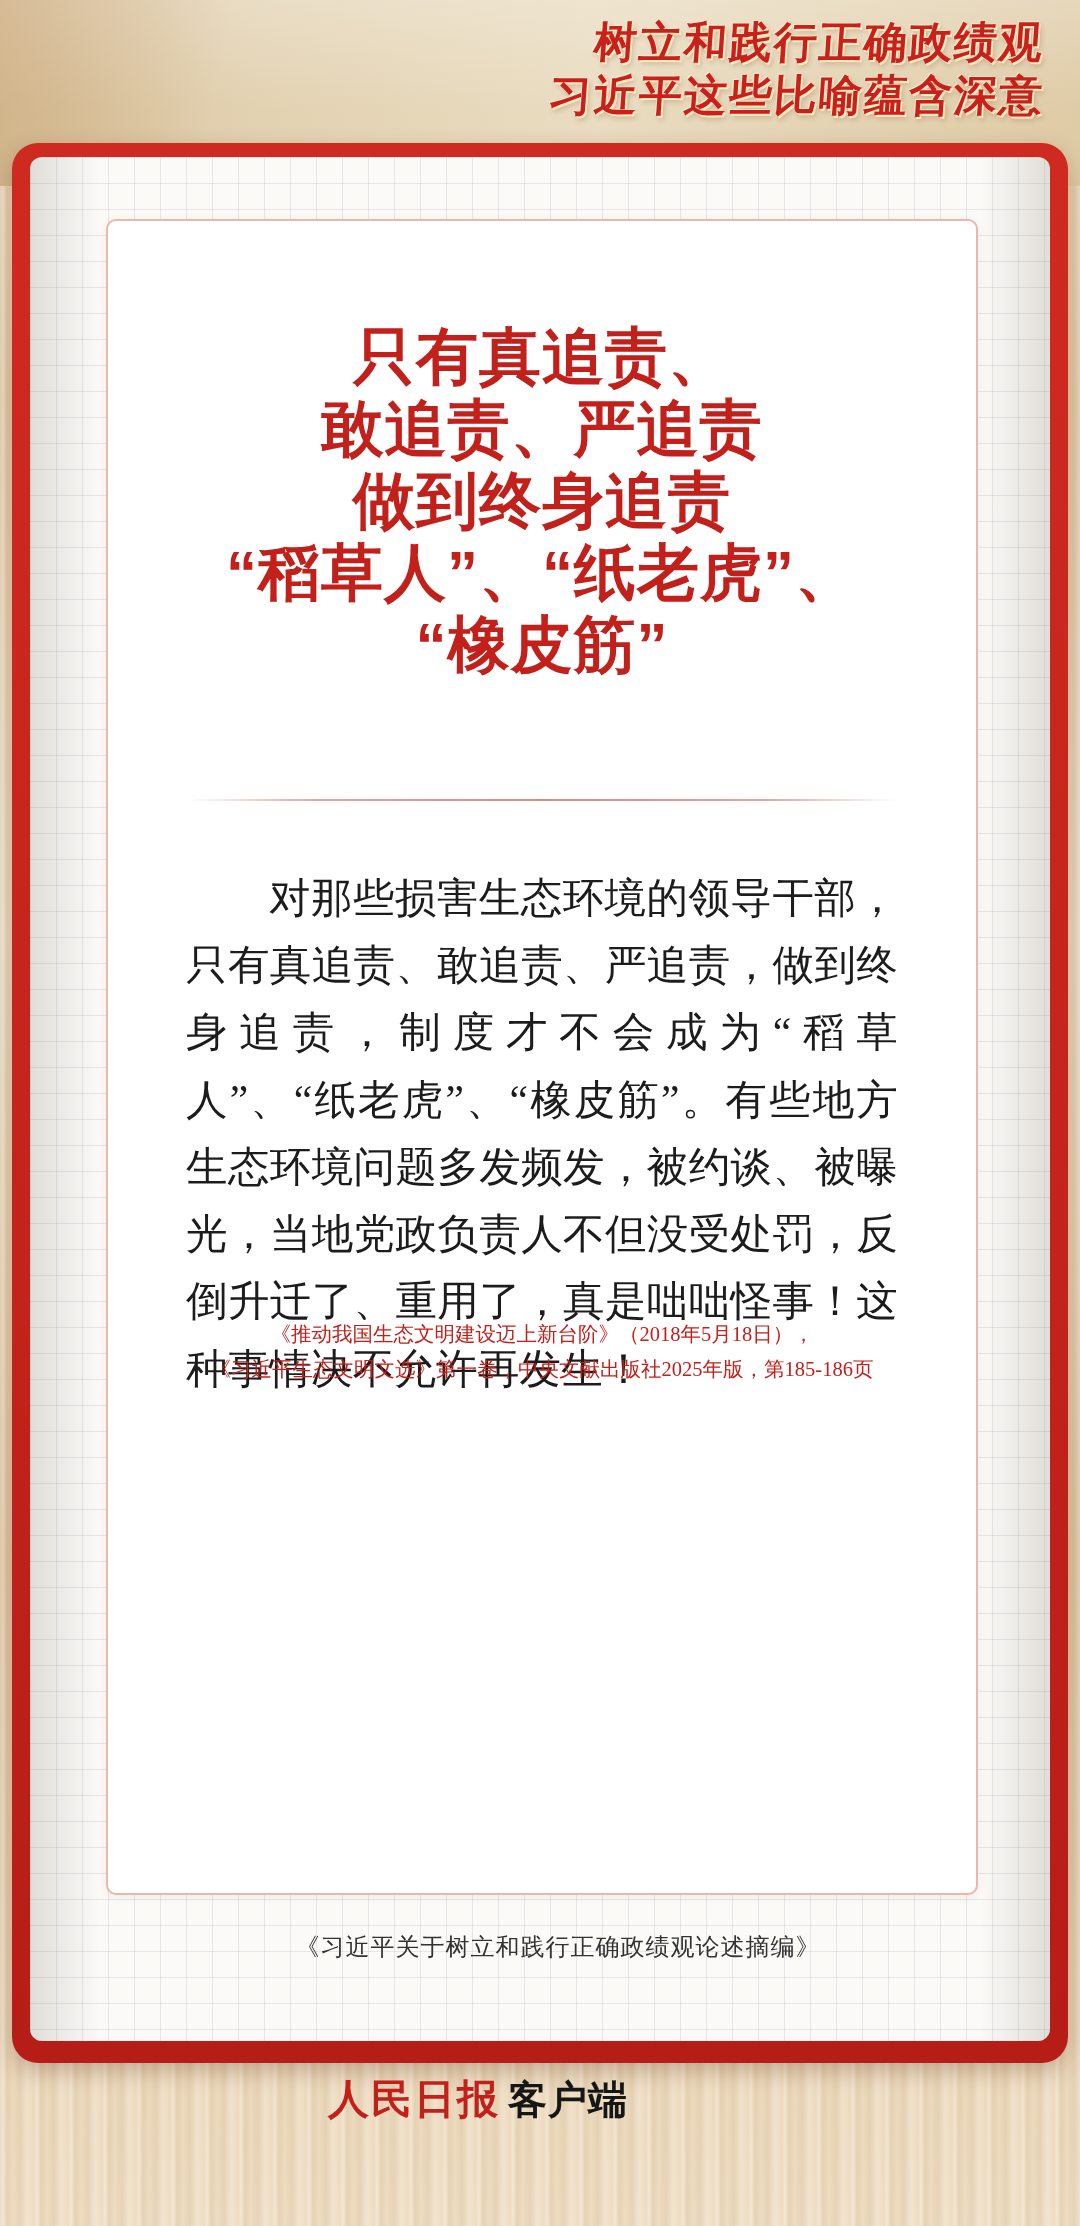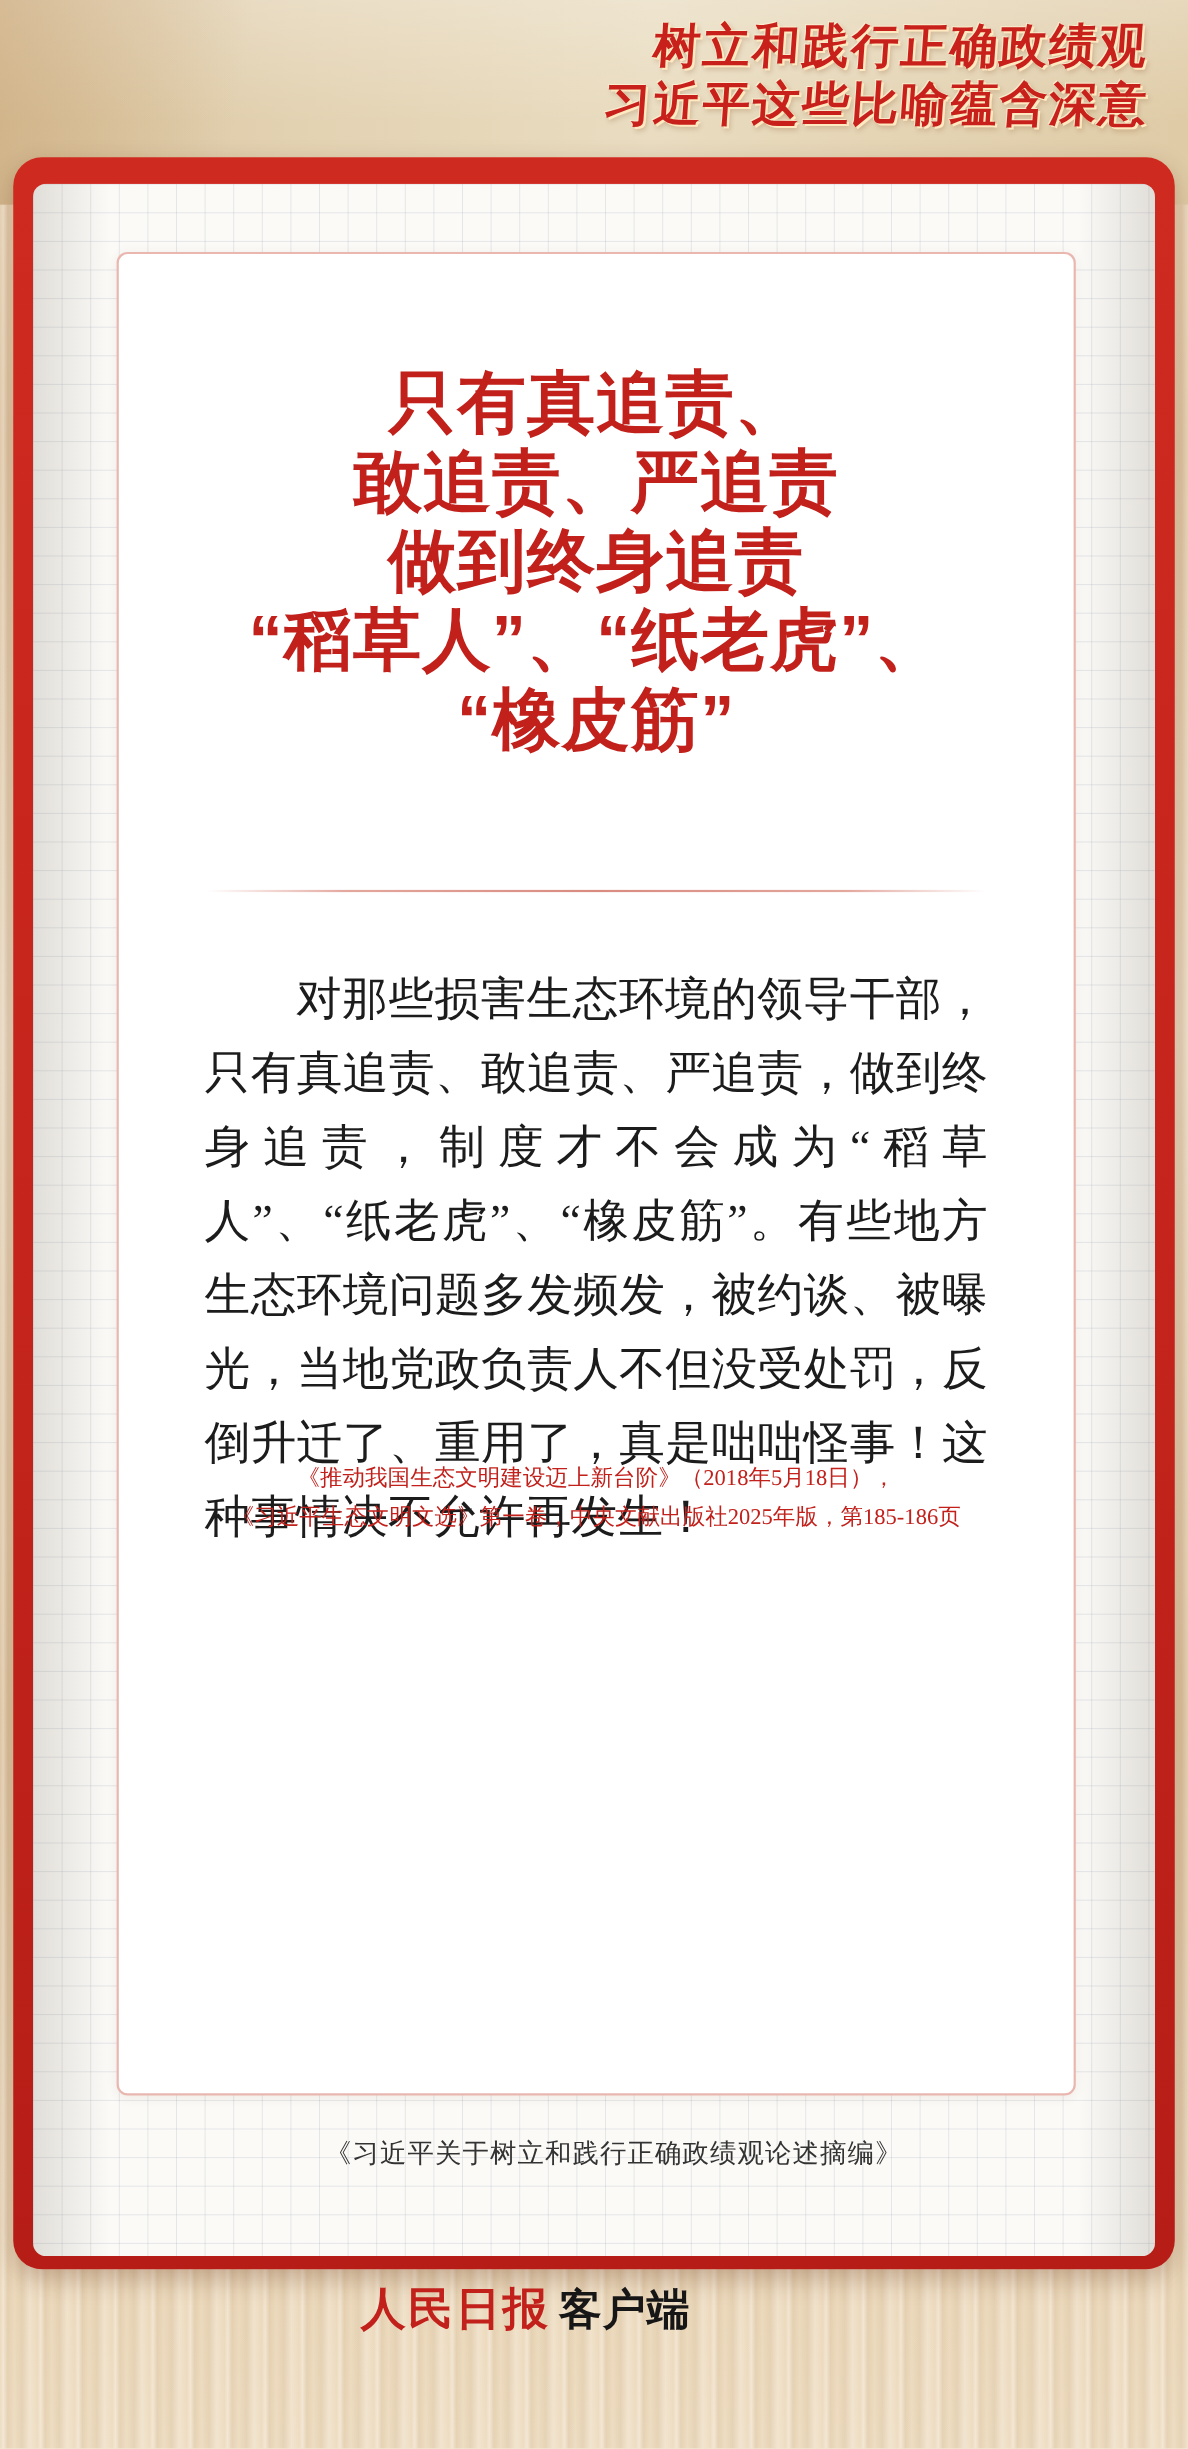--- a/index.html
+++ b/index.html
@@ -78,21 +78,21 @@
     height: 1920px;
     background: linear-gradient(180deg, #cf2a20 0%, #c2231b 60%, #b61d16 100%);
     border-radius: 26px;
     box-shadow: 0 8px 22px rgba(90,40,15,0.28);
   }
 
   
   .paper {
     position: absolute;
     left: 18px;
-    top: 24px;
+    top: 14px;
     width: 1020px;
     height: 1884px;
     border-radius: 12px;
     background-color: #fbfaf7;
     background-image:
       linear-gradient(rgba(150,160,180,0.22) 1px, transparent 1px),
       linear-gradient(90deg, rgba(150,160,180,0.22) 1px, transparent 1px);
     background-size: 26px 26px, 26px 26px;
     overflow: hidden;
   }

